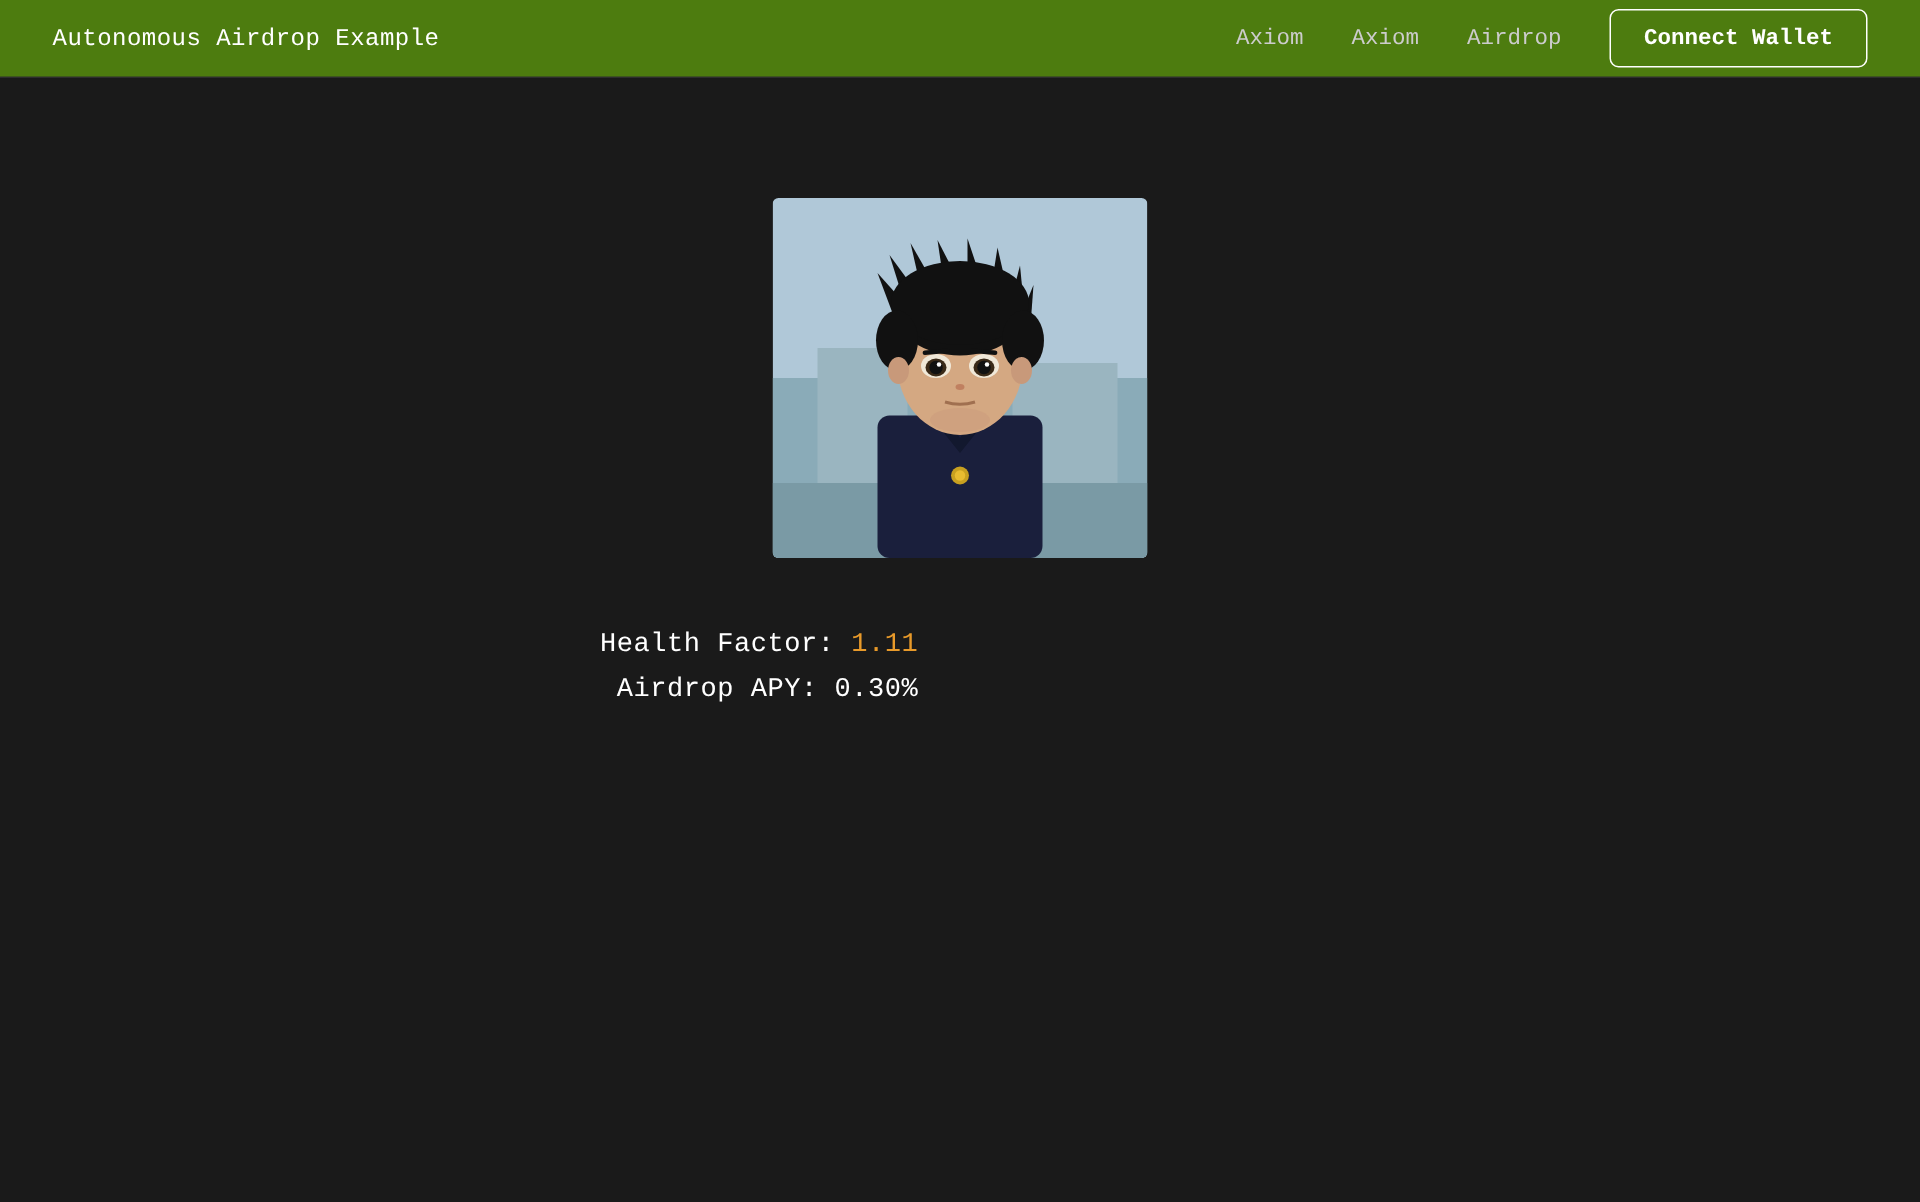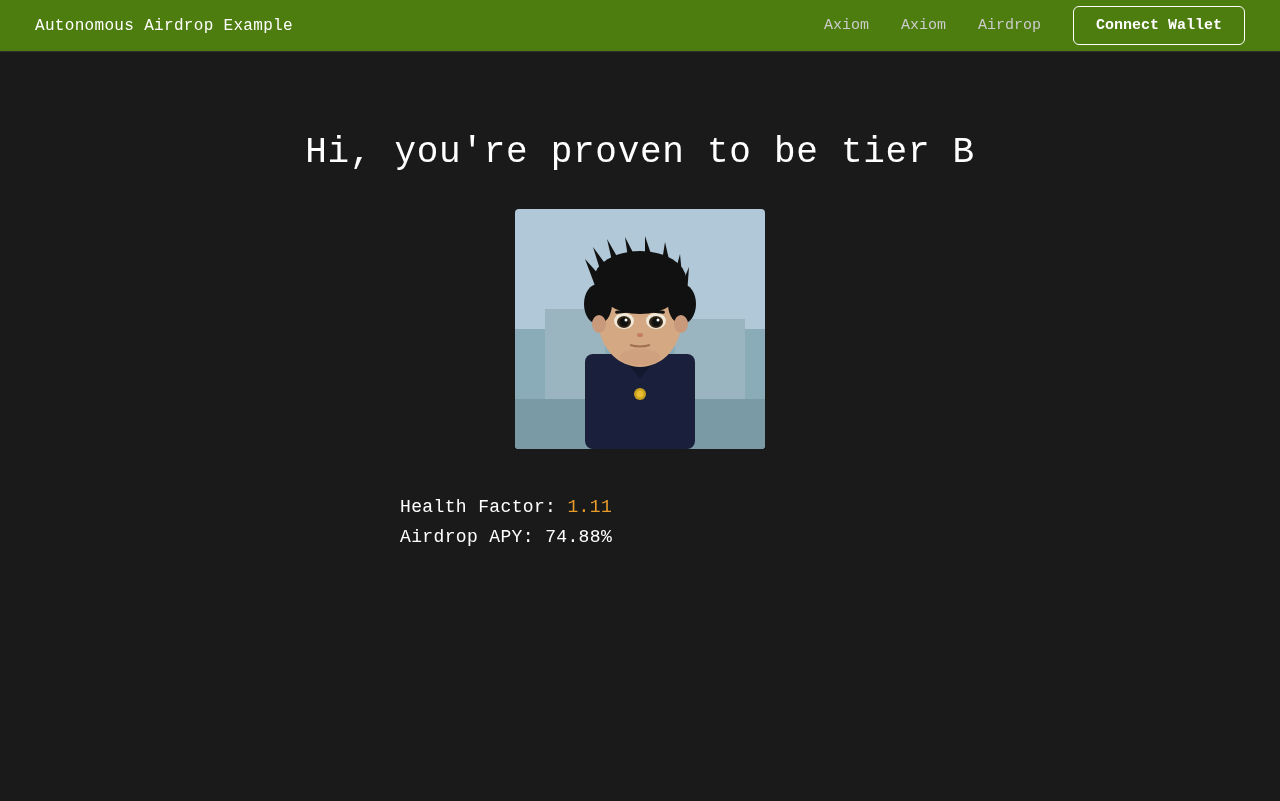--- a/index.html
+++ b/index.html
@@ -120,21 +120,20 @@
   <span class="header-logo">Autonomous Airdrop Example</span>
   <nav class="header-nav">
     <a class="nav-link" href="#">Axiom</a>
     <a class="nav-link" href="#">Axiom</a>
     <a class="nav-link" href="#">Airdrop</a>
     <button class="connect-wallet-btn">Connect Wallet</button>
   </nav>
 </header>
 
 <main class="main-content">
-  <h1 class="heading">Hi, you're proven to be tier B</h1>
 
   <div class="character-image">
     <svg viewBox="0 0 250 240" xmlns="http://www.w3.org/2000/svg">
 
       <rect width="250" height="240" fill="#b0c8d8"></rect>
 
       <rect x="0" y="120" width="250" height="120" fill="#8aabb8"></rect>
       <rect x="30" y="100" width="60" height="140" fill="#9ab5c0"></rect>
       <rect x="160" y="110" width="70" height="130" fill="#9ab5c0"></rect>
 
@@ -191,16 +190,16 @@
     </svg>
   </div>
 
   <div class="stats">
     <div class="stat-line">
       <span>Health Factor:</span>
       <span style="color:#e89a2a;">1.11</span>
     </div>
     <div class="stat-line">
       <span>Airdrop APY:</span>
-      <span>74.88%</span>
+      <span>0.30%</span>
     </div>
   </div>
 </main>
 
 </body></html>

